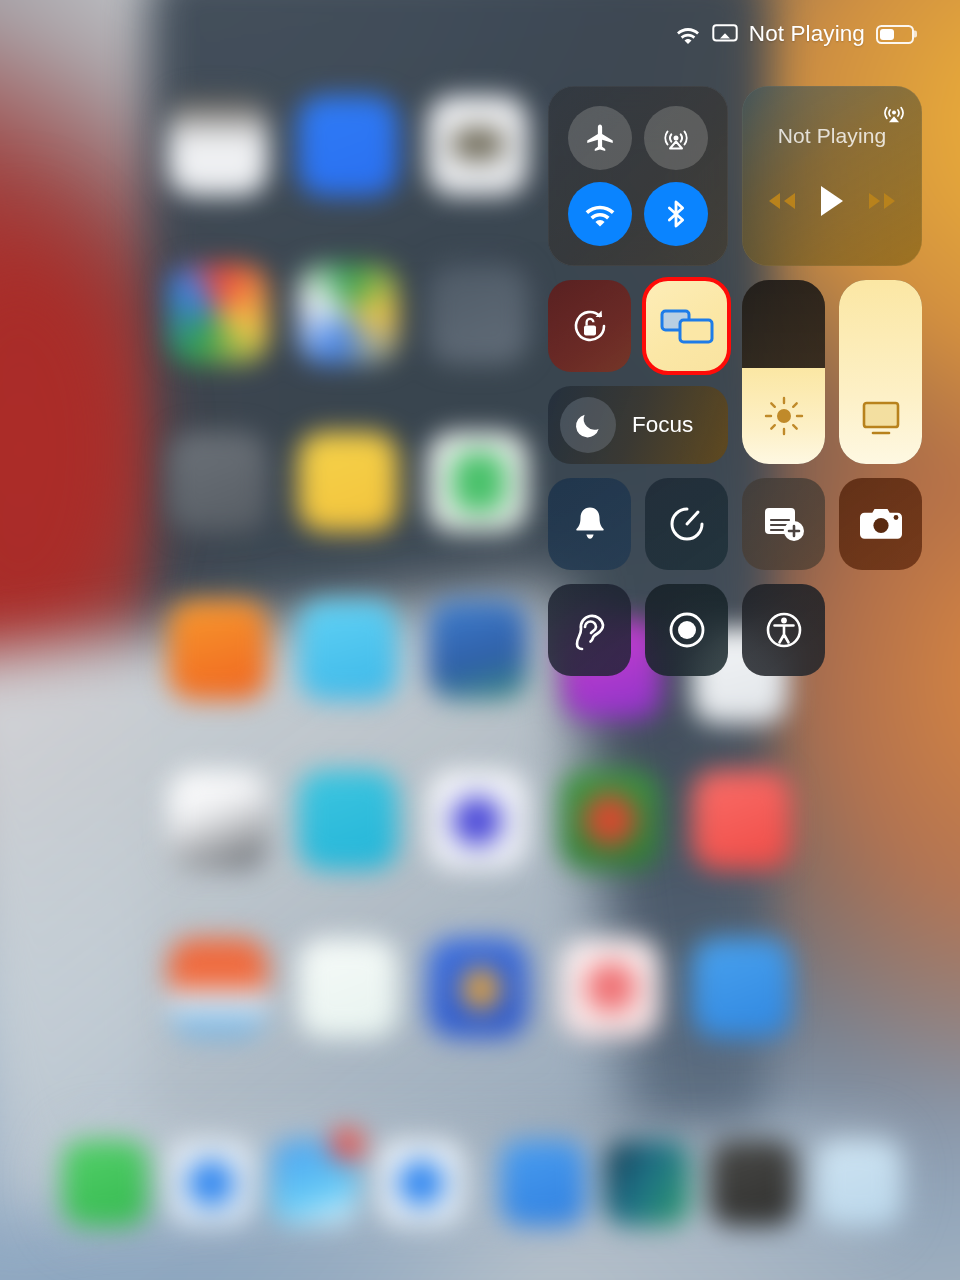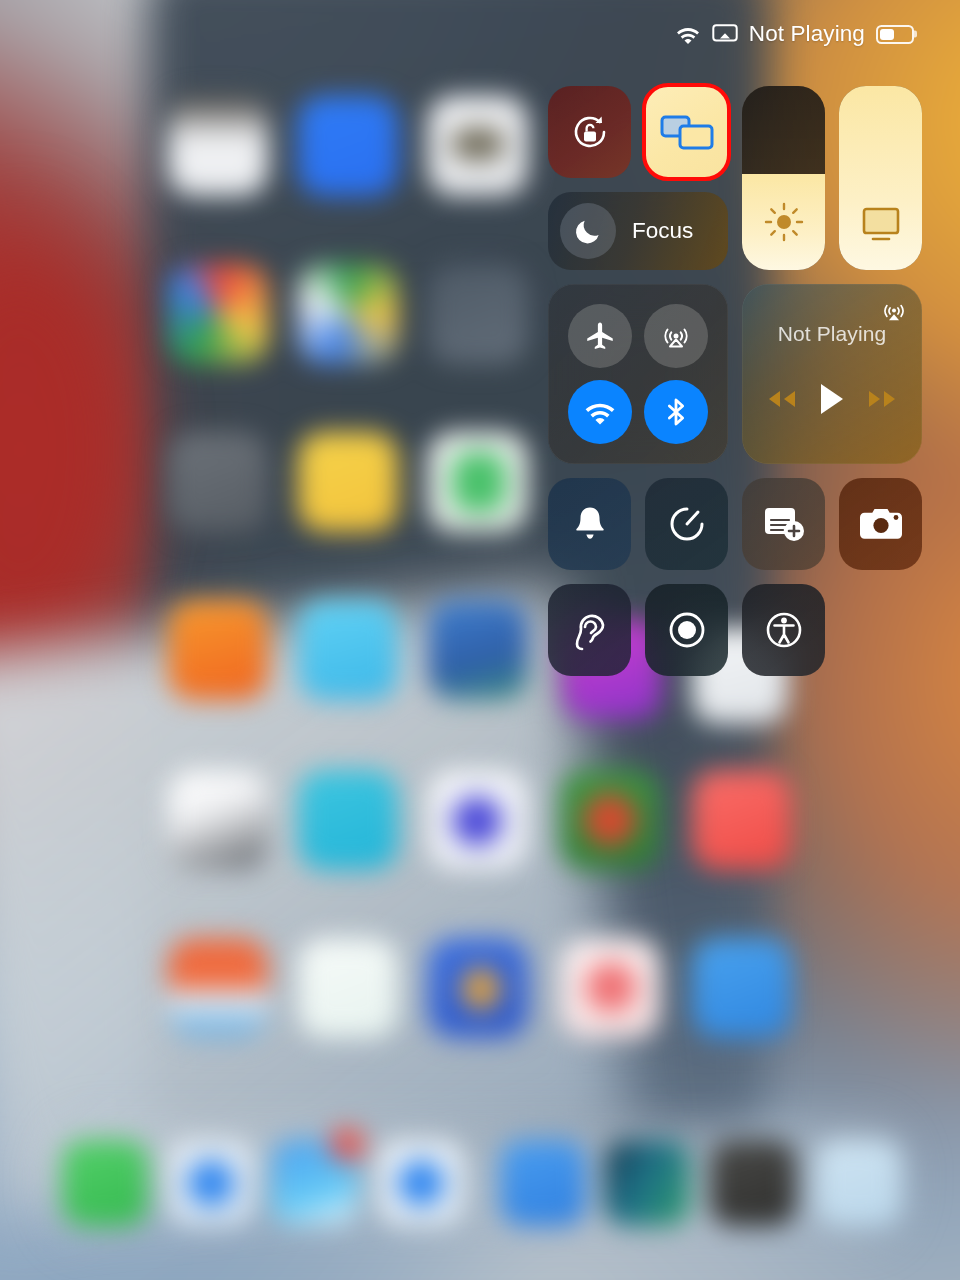--- a/index.html
+++ b/index.html
@@ -282,20 +282,87 @@
   </span>
   <span class="st-text">Not Playing</span>
   <span class="batt">
       <i style="width:45%"></i>
     </span>
 </div>
 
 <div id="control-center">
 
   <div class="cc-row">
+    <div id="connectivity" class="module">
+      <div class="circ-btn off">
+        <span>
+          <svg width="34" height="34" viewBox="0 0 24 24">
+              <path fill="#fff" d="M21 15.5v-1.8l-7.5-4.6V4.2c0-.9-.7-1.7-1.5-1.7s-1.5.8-1.5 1.7v4.9L3 13.7v1.8l7.5-2.3v5l-2.2 1.5v1.4l3.7-1 3.7 1v-1.4l-2.2-1.5v-5z"></path>
+            </svg>
+        </span>
+      </div>
+      <div class="circ-btn off">
+        <span>
+          <svg width="36" height="36" viewBox="0 0 36 36">
+            <path d="M9.5 24.5a11 11 0 0 1 0-13M26.5 24.5a11 11 0 0 0 0-13" fill="none" stroke="#fff" stroke-width="2" stroke-linecap="round"></path>
+            <path d="M13.3 21.6a6 6 0 0 1 0-7.2M22.7 21.6a6 6 0 0 0 0-7.2" fill="none" stroke="#fff" stroke-width="2" stroke-linecap="round"></path>
+            <circle cx="18" cy="18" r="2.5" fill="#fff"></circle>
+            <path d="M12 28.5h12l-6-7z" fill="none" stroke="#fff" stroke-width="2" stroke-linejoin="round"></path>
+          </svg>
+        </span>
+      </div>
+      <div class="circ-btn on">
+        <span>
+          <svg width="34" height="26" viewBox="0 0 26 19">
+            <path fill="#fff" d="M13 3.1c4.2 0 8.1 1.6 11 4.3l-1.9 2.1C19.6 7.2 16.4 5.9 13 5.9S6.4 7.2 3.9 9.5L2 7.4C4.9 4.7 8.8 3.1 13 3.1z"></path>
+            <path fill="#fff" d="M13 8.7c2.8 0 5.4 1.1 7.3 2.9l-1.9 2.1c-1.4-1.3-3.3-2.2-5.4-2.2s-4 .8-5.4 2.2l-1.9-2.1c1.9-1.8 4.5-2.9 7.3-2.9z"></path>
+            <path fill="#fff" d="M13 14.1c1.4 0 2.6.6 3.5 1.5L13 19l-3.5-3.4c.9-.9 2.1-1.5 3.5-1.5z"></path>
+          </svg>
+        </span>
+      </div>
+      <div class="circ-btn on">
+        <span>
+          <svg width="32" height="32" viewBox="0 0 24 24">
+            <path d="M7 7.5L17 16.5 12 21V3l5 4.5L7 16.5" fill="none" stroke="#fff" stroke-width="2.1" stroke-linejoin="round" stroke-linecap="round"></path>
+          </svg>
+        </span>
+      </div>
+    </div>
+
+    <div id="media" class="module">
+      <span class="airplay-badge">
+        <svg width="30" height="30" viewBox="0 0 36 36">
+          <path d="M9.5 24.5a11 11 0 0 1 0-13M26.5 24.5a11 11 0 0 0 0-13" fill="none" stroke="#fff" stroke-width="2" stroke-linecap="round"></path>
+          <path d="M13.3 21.6a6 6 0 0 1 0-7.2M22.7 21.6a6 6 0 0 0 0-7.2" fill="none" stroke="#fff" stroke-width="2" stroke-linecap="round"></path>
+          <circle cx="18" cy="17.5" r="2.4" fill="#fff"></circle>
+          <path d="M12 29h12l-6-7z" fill="#fff"></path>
+        </svg>
+      </span>
+      <div class="np-title">Not Playing</div>
+      <div class="np-controls">
+        <span>
+          <svg width="34" height="22" viewBox="0 0 34 22">
+              <path fill="#b8821c" d="M16 3v16L5 11zM31 3v16L20 11z"></path>
+            </svg>
+        </span>
+        <span>
+          <svg width="30" height="34" viewBox="0 0 30 34">
+              <path fill="#fff" d="M4 2l22 15L4 32z"></path>
+            </svg>
+        </span>
+        <span>
+          <svg width="34" height="22" viewBox="0 0 34 22">
+              <path fill="#b8821c" d="M3 3v16l11-8zM18 3v16l11-8z"></path>
+            </svg>
+        </span>
+      </div>
+    </div>
+  </div>
+
+  <div class="cc-row">
     <div class="left-stack">
       <div style="display:flex;gap:14px;">
         <div id="rotation-lock" class="tile">
           <span>
             <svg width="50" height="50" viewBox="0 0 50 50">
               <path d="M39 25a14 14 0 1 1-4.2-10" fill="none" stroke="#fff" stroke-width="2.6" stroke-linecap="round"></path>
               <path d="M36.6 9.5l.4 6.4-6.4.2z" fill="#fff"></path>
               <rect x="19" y="24.5" width="12" height="10" rx="2" fill="#fff"></rect>
               <path d="M21.6 24.5v-3.2a3.4 3.4 0 0 1 6.8 0" fill="none" stroke="#fff" stroke-width="2.3"></path>
             </svg>
@@ -339,87 +406,20 @@
       <div class="s-icon">
         <svg width="46" height="40" viewBox="0 0 46 40">
           <rect x="6" y="5" width="34" height="24" rx="2.6" fill="#f3dfa0" stroke="#b8821c" stroke-width="2.6"></rect>
           <path d="M15 35h16" stroke="#b8821c" stroke-width="2.6" stroke-linecap="round"></path>
         </svg>
       </div>
     </div>
   </div>
 
   <div class="cc-row">
-    <div id="connectivity" class="module">
-      <div class="circ-btn off">
-        <span>
-          <svg width="34" height="34" viewBox="0 0 24 24">
-              <path fill="#fff" d="M21 15.5v-1.8l-7.5-4.6V4.2c0-.9-.7-1.7-1.5-1.7s-1.5.8-1.5 1.7v4.9L3 13.7v1.8l7.5-2.3v5l-2.2 1.5v1.4l3.7-1 3.7 1v-1.4l-2.2-1.5v-5z"></path>
-            </svg>
-        </span>
-      </div>
-      <div class="circ-btn off">
-        <span>
-          <svg width="36" height="36" viewBox="0 0 36 36">
-            <path d="M9.5 24.5a11 11 0 0 1 0-13M26.5 24.5a11 11 0 0 0 0-13" fill="none" stroke="#fff" stroke-width="2" stroke-linecap="round"></path>
-            <path d="M13.3 21.6a6 6 0 0 1 0-7.2M22.7 21.6a6 6 0 0 0 0-7.2" fill="none" stroke="#fff" stroke-width="2" stroke-linecap="round"></path>
-            <circle cx="18" cy="18" r="2.5" fill="#fff"></circle>
-            <path d="M12 28.5h12l-6-7z" fill="none" stroke="#fff" stroke-width="2" stroke-linejoin="round"></path>
-          </svg>
-        </span>
-      </div>
-      <div class="circ-btn on">
-        <span>
-          <svg width="34" height="26" viewBox="0 0 26 19">
-            <path fill="#fff" d="M13 3.1c4.2 0 8.1 1.6 11 4.3l-1.9 2.1C19.6 7.2 16.4 5.9 13 5.9S6.4 7.2 3.9 9.5L2 7.4C4.9 4.7 8.8 3.1 13 3.1z"></path>
-            <path fill="#fff" d="M13 8.7c2.8 0 5.4 1.1 7.3 2.9l-1.9 2.1c-1.4-1.3-3.3-2.2-5.4-2.2s-4 .8-5.4 2.2l-1.9-2.1c1.9-1.8 4.5-2.9 7.3-2.9z"></path>
-            <path fill="#fff" d="M13 14.1c1.4 0 2.6.6 3.5 1.5L13 19l-3.5-3.4c.9-.9 2.1-1.5 3.5-1.5z"></path>
-          </svg>
-        </span>
-      </div>
-      <div class="circ-btn on">
-        <span>
-          <svg width="32" height="32" viewBox="0 0 24 24">
-            <path d="M7 7.5L17 16.5 12 21V3l5 4.5L7 16.5" fill="none" stroke="#fff" stroke-width="2.1" stroke-linejoin="round" stroke-linecap="round"></path>
-          </svg>
-        </span>
-      </div>
-    </div>
-
-    <div id="media" class="module">
-      <span class="airplay-badge">
-        <svg width="30" height="30" viewBox="0 0 36 36">
-          <path d="M9.5 24.5a11 11 0 0 1 0-13M26.5 24.5a11 11 0 0 0 0-13" fill="none" stroke="#fff" stroke-width="2" stroke-linecap="round"></path>
-          <path d="M13.3 21.6a6 6 0 0 1 0-7.2M22.7 21.6a6 6 0 0 0 0-7.2" fill="none" stroke="#fff" stroke-width="2" stroke-linecap="round"></path>
-          <circle cx="18" cy="17.5" r="2.4" fill="#fff"></circle>
-          <path d="M12 29h12l-6-7z" fill="#fff"></path>
-        </svg>
-      </span>
-      <div class="np-title">Not Playing</div>
-      <div class="np-controls">
-        <span>
-          <svg width="34" height="22" viewBox="0 0 34 22">
-              <path fill="#b8821c" d="M16 3v16L5 11zM31 3v16L20 11z"></path>
-            </svg>
-        </span>
-        <span>
-          <svg width="30" height="34" viewBox="0 0 30 34">
-              <path fill="#fff" d="M4 2l22 15L4 32z"></path>
-            </svg>
-        </span>
-        <span>
-          <svg width="34" height="22" viewBox="0 0 34 22">
-              <path fill="#b8821c" d="M3 3v16l11-8zM18 3v16l11-8z"></path>
-            </svg>
-        </span>
-      </div>
-    </div>
-  </div>
-
-  <div class="cc-row">
     <div id="alarm-button" class="sq-btn">
       <span>
         <svg width="40" height="42" viewBox="0 0 40 42">
           <path fill="#fff" d="M20 4.5c-6 0-9.5 4.3-9.5 10.3 0 7.2-2.3 9.3-4 11.2-.5.6-.1 1.6.8 1.6h25.4c.9 0 1.3-1 .8-1.6-1.7-1.9-4-4-4-11.2 0-6-3.5-10.3-9.5-10.3z"></path>
           <path fill="#fff" d="M16.4 31.5c.5 2.6 1.9 4.2 3.6 4.2s3.1-1.6 3.6-4.2z"></path>
         </svg>
       </span>
     </div>
     <div id="timer-button" class="sq-btn">
       <span>

